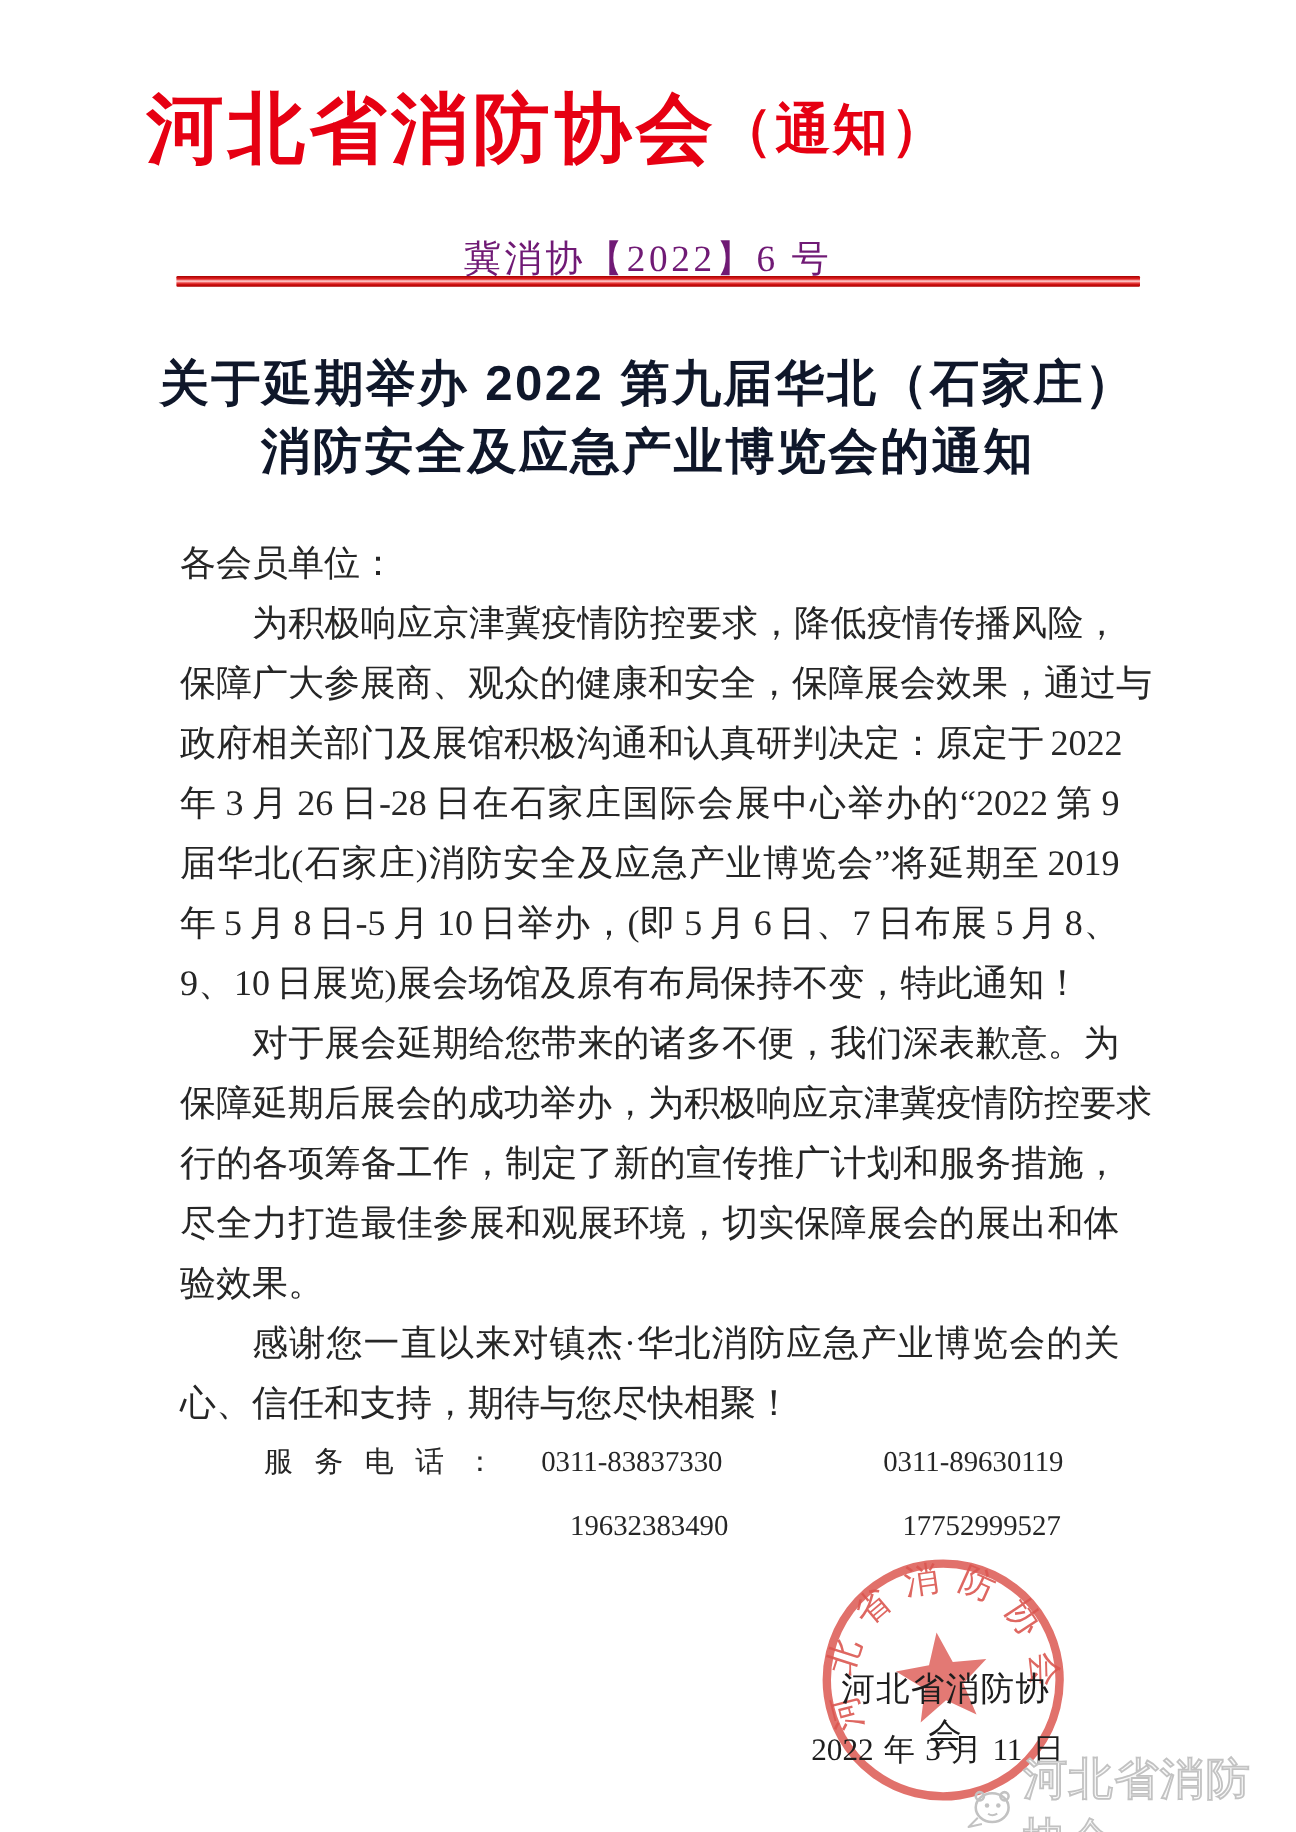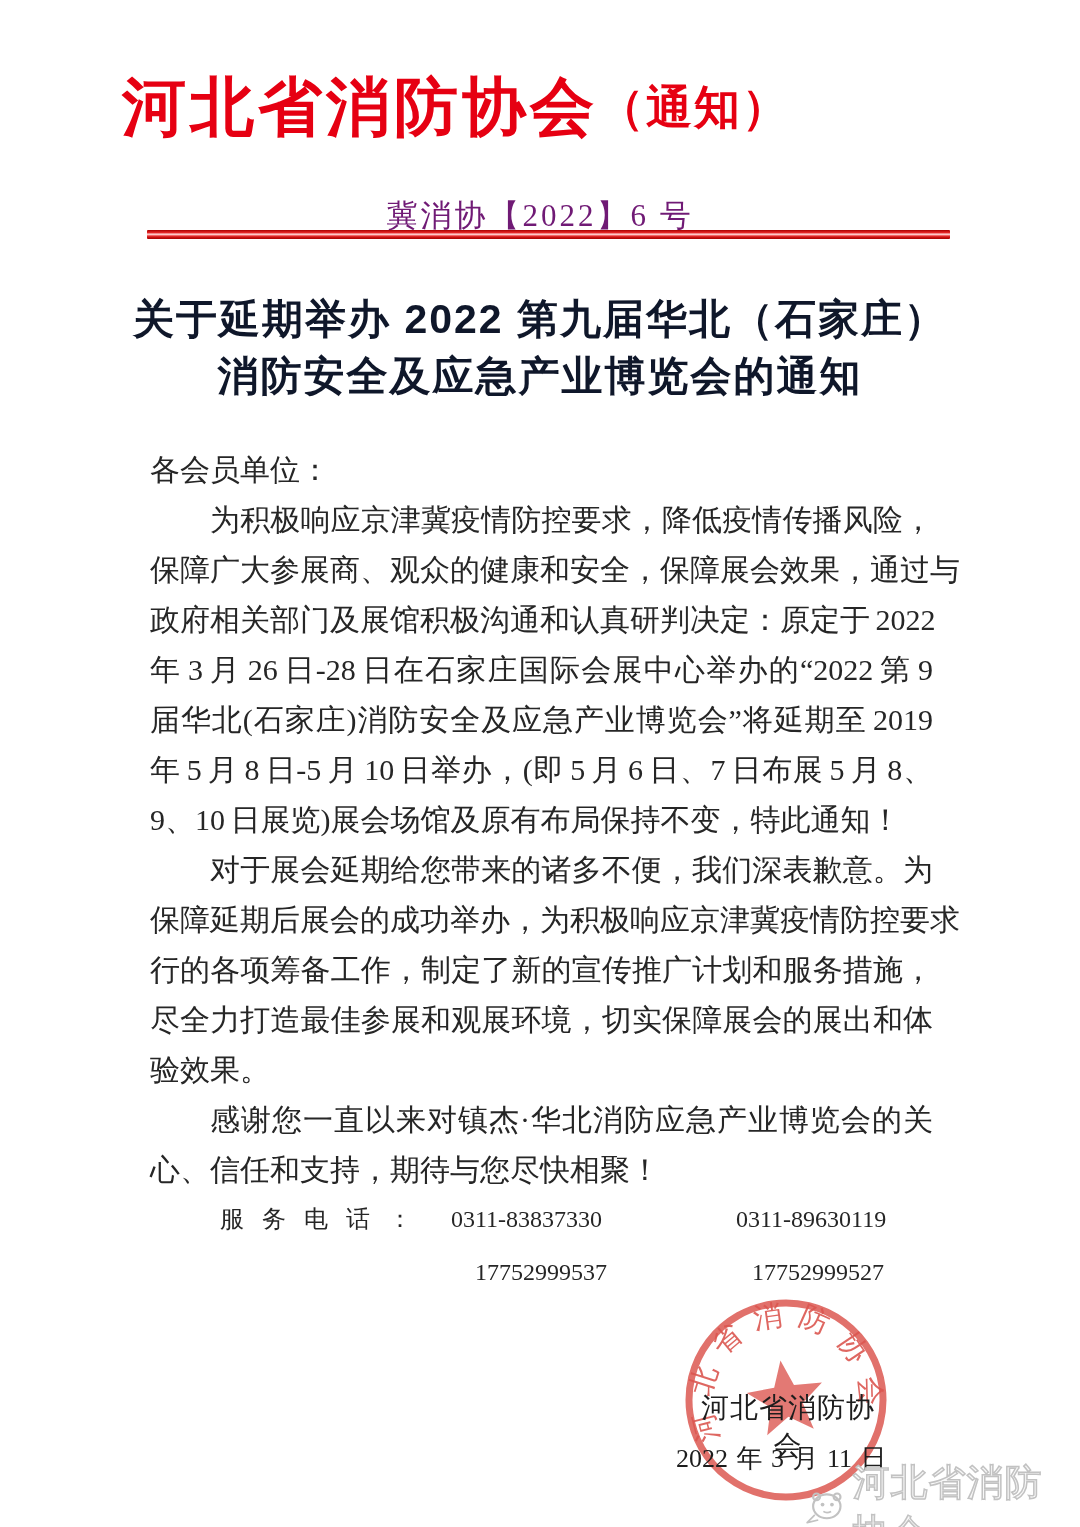--- a/index.html
+++ b/index.html
@@ -81,21 +81,21 @@
     <div class="body-line indent">感谢您一直以来对镇杰·华北消防应急产业博览会的关</div>
     <div class="body-line plain">心、信任和支持，期待与您尽快相聚！</div>
   </div>
 
   <div class="contact-row" style="top:1193px;">
     <span class="c-label">服 务 电 话 ：</span>
     <span class="c-p1">0311-83837330</span>
     <span class="c-p2">0311-89630119</span>
   </div>
   <div class="contact-row" style="top:1246px;">
-    <span class="c-p3">17752999537</span>
+    <span class="c-p3">19632383490</span>
     <span class="c-p4">17752999527</span>
   </div>
 
   <svg class="seal" viewBox="0 0 210 210">
     <circle cx="105" cy="105" r="97" fill="none" stroke="#d8453e" stroke-width="7" opacity="0.85"></circle>
     <path opacity="0.8" fill="#d8453e" d="M105,65 L115,91.2 L143,92.6 L121.2,110.3 L128.5,137.4 L105,122 L81.5,137.4 L88.8,110.3 L67,92.6 L95,91.2 Z"></path>
     <defs>
       <path id="sealArc" d="M 43.6 148 A 75 75 0 1 1 166.4 148" fill="none"></path>
     </defs>
     <text font-size="29" fill="#d8453e" opacity="0.9" letter-spacing="13" font-family="Liberation Serif, DejaVu Serif, serif">

